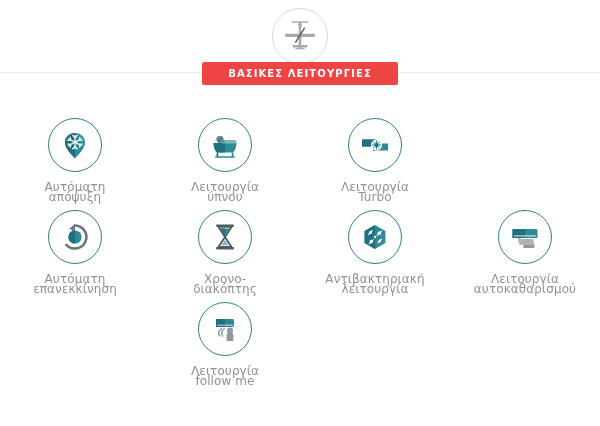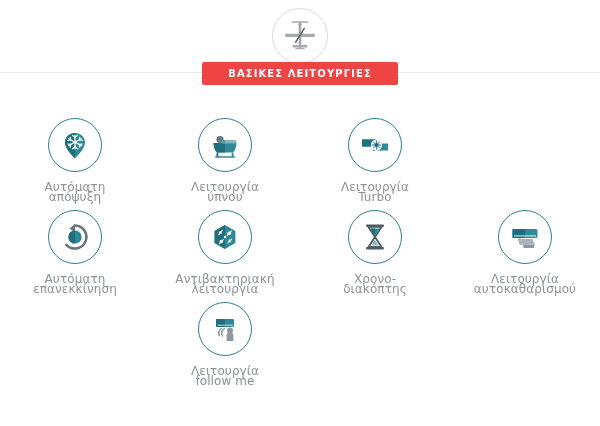--- a/index.html
+++ b/index.html
@@ -205,20 +205,37 @@
           </span>
         </div>
         <div class="cell-label">Αυτόματη
 επανεκκίνηση</div>
       </div>
 
       <div class="cell">
         <div class="ico-circle">
           <span>
             <svg width="32" height="32" viewBox="0 0 32 32">
+              <rect x="7" y="3.5" width="18" height="2.4" rx="1.1" fill="#4f5a61"></rect>
+              <rect x="7" y="26" width="18" height="2.4" rx="1.1" fill="#4f5a61"></rect>
+              <path d="M9.5 5.9 L22.5 5.9 L16 16 L22.5 26 L9.5 26 L16 16 Z" fill="none" stroke="#4f5a61" stroke-width="1.8" stroke-linejoin="round"></path>
+              <path d="M11.3 7.6 L20.7 7.6 L16 14.8 Z" fill="#2f8a98"></path>
+              <path d="M11.3 7.6 L16 7.6 L16 14.8 Z" fill="#1f6f7f"></path>
+              <path d="M12.6 24.3 L19.4 24.3 L16 18.8 Z" fill="#7fb8c0"></path>
+            </svg>
+          </span>
+        </div>
+        <div class="cell-label">Χρονο-
+διακόπτης</div>
+      </div>
+
+      <div class="cell">
+        <div class="ico-circle">
+          <span>
+            <svg width="32" height="32" viewBox="0 0 32 32">
               <path d="M16 4 L26.4 10 L26.4 22 L16 28 L5.6 22 L5.6 10 Z" fill="#2f8a98"></path>
               <path d="M16 4 L5.6 10 L5.6 22 L16 28 Z" fill="#1f6f7f"></path>
               <g fill="#ffffff">
                 <circle cx="11.5" cy="11.5" r="1.5"></circle>
                 <circle cx="20.3" cy="12.3" r="1.8"></circle>
                 <circle cx="12.3" cy="20.6" r="1.8"></circle>
                 <circle cx="20.8" cy="20" r="1.4"></circle>
                 <circle cx="16" cy="16" r="1.2"></circle>
               </g>
               <g stroke="#ffffff" stroke-width="1.1" stroke-linecap="round">
@@ -231,37 +248,20 @@
           </span>
         </div>
         <div class="cell-label">Αντιβακτηριακή
 λειτουργία</div>
       </div>
 
       <div class="cell">
         <div class="ico-circle">
           <span>
             <svg width="32" height="32" viewBox="0 0 32 32">
-              <rect x="7" y="3.5" width="18" height="2.4" rx="1.1" fill="#4f5a61"></rect>
-              <rect x="7" y="26" width="18" height="2.4" rx="1.1" fill="#4f5a61"></rect>
-              <path d="M9.5 5.9 L22.5 5.9 L16 16 L22.5 26 L9.5 26 L16 16 Z" fill="none" stroke="#4f5a61" stroke-width="1.8" stroke-linejoin="round"></path>
-              <path d="M11.3 7.6 L20.7 7.6 L16 14.8 Z" fill="#2f8a98"></path>
-              <path d="M11.3 7.6 L16 7.6 L16 14.8 Z" fill="#1f6f7f"></path>
-              <path d="M12.6 24.3 L19.4 24.3 L16 18.8 Z" fill="#7fb8c0"></path>
-            </svg>
-          </span>
-        </div>
-        <div class="cell-label">Χρονο-
-διακόπτης</div>
-      </div>
-
-      <div class="cell">
-        <div class="ico-circle">
-          <span>
-            <svg width="32" height="32" viewBox="0 0 32 32">
               <rect x="3.5" y="8" width="25" height="9" rx="1.6" fill="#2f8a98"></rect>
               <rect x="3.5" y="8" width="12.5" height="9" fill="#1f6f7f"></rect>
               <rect x="5" y="14.2" width="22" height="1.4" fill="#ffffff" opacity="0.65"></rect>
               <path d="M12 18 L24 18 L25.5 23.5 L13.5 23.5 Z" fill="#aab3b8"></path>
               <path d="M14 23.5 L25.5 23.5 L25 27 L14.5 27 Z" fill="#8e989e"></path>
               <rect x="9.5" y="17" width="3" height="7" rx="1.2" fill="#aab3b8" transform="rotate(-18 11 20)"></rect>
             </svg>
           </span>
         </div>
         <div class="cell-label">Λειτουργία

